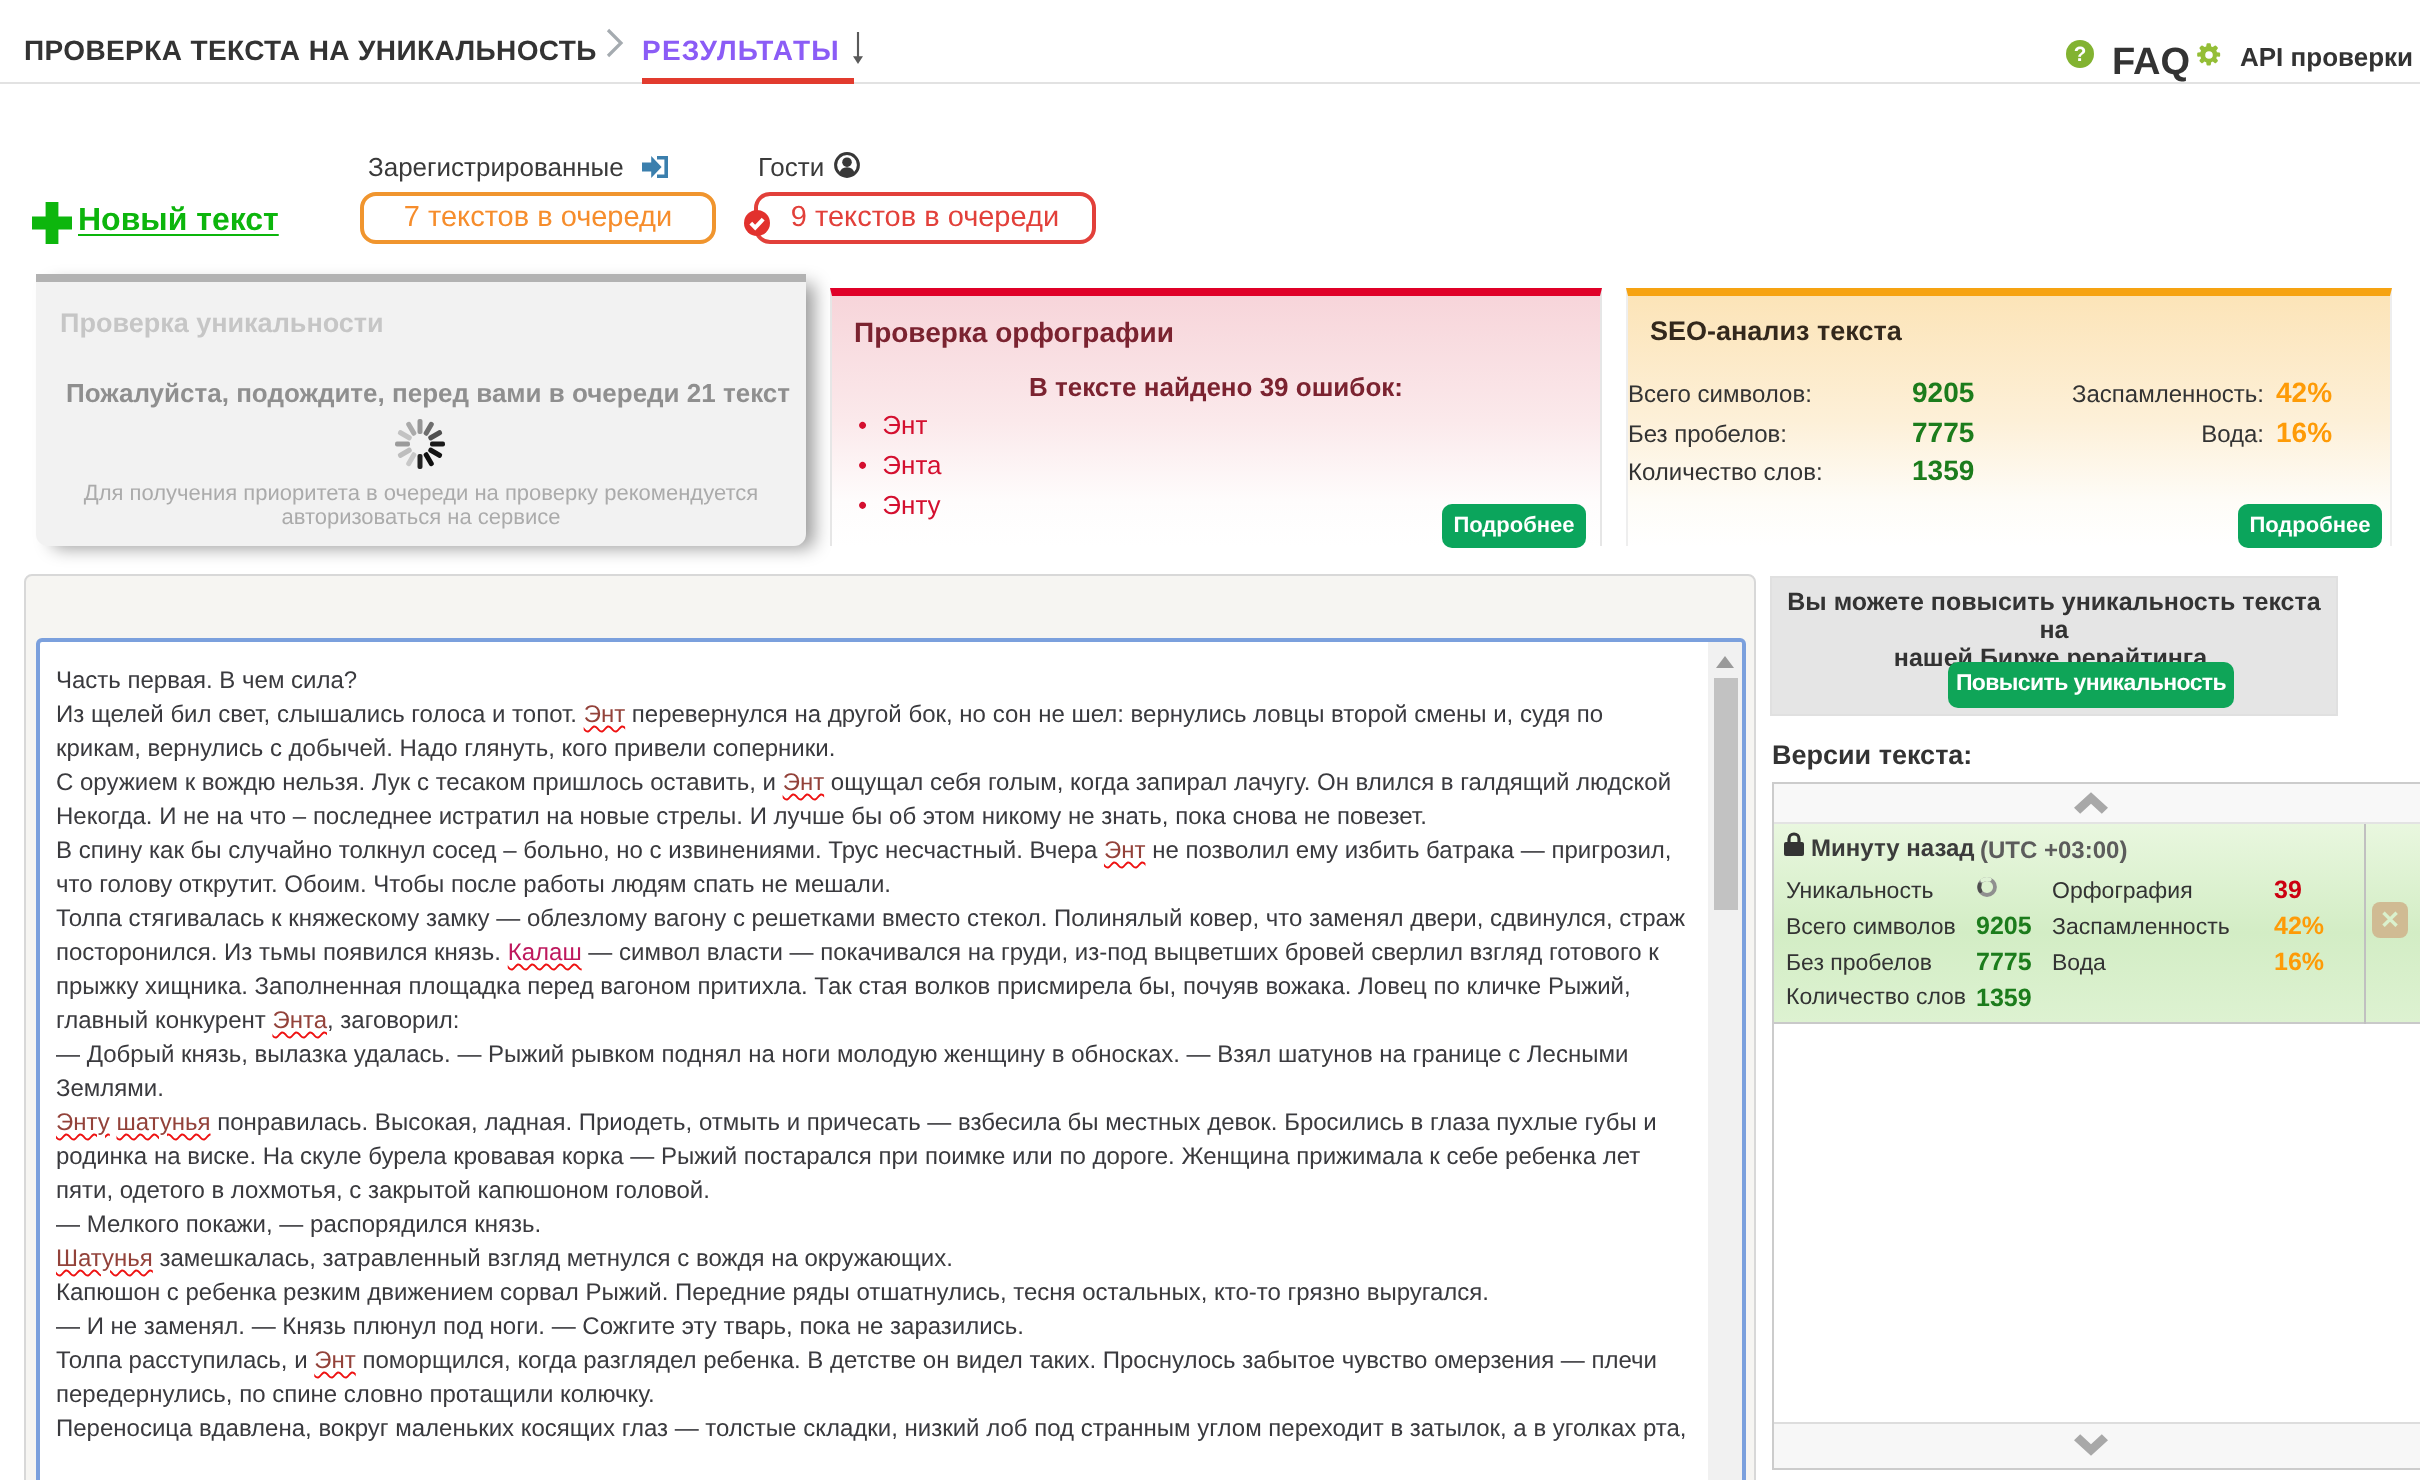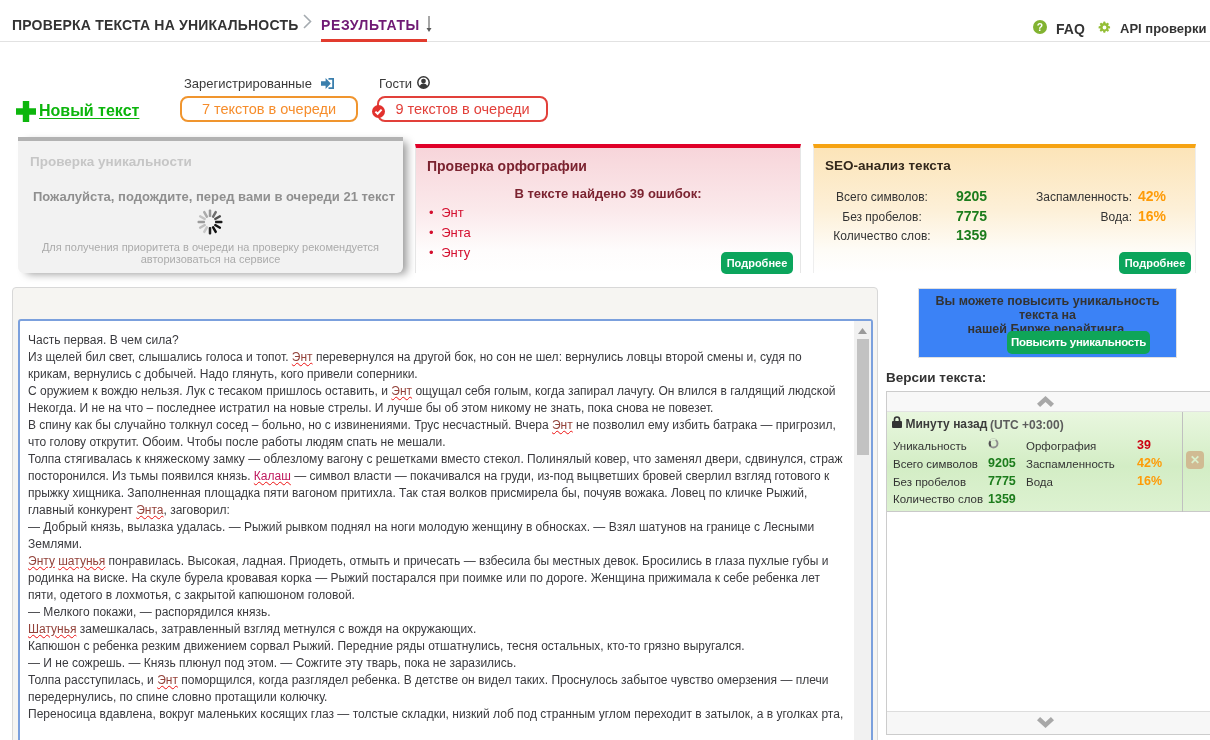--- a/index.html
+++ b/index.html
@@ -8,33 +8,33 @@
 .b { font-weight:bold; }
 .btn-green { position:absolute; background:#0ba55c; color:#fff; font-weight:bold;
   font-size:11px; text-align:center; border-radius:5px; line-height:22px; height:22px; }
 </style></head>
 <body>
 
 <div class="abs b" style="left:12px; top:17px; font-size:14px; color:#333; letter-spacing:0.2px;">ПРОВЕРКА ТЕКСТА НА УНИКАЛЬНОСТЬ</div>
 <svg class="abs" style="left:303px; top:14px;" width="9" height="15" viewBox="0 0 9 15">
     <path fill="none" stroke="#a5abb0" stroke-width="1.6" d="M1 1l6.5 6.5L1 14"></path>
   </svg>
-<div class="abs b" style="left:321px; top:17px; font-size:14px; color:#701a75; letter-spacing:0.6px;">РЕЗУЛЬТАТЫ</div>
+<div class="abs b" style="left:321px; top:17px; font-size:14px; color:#8b5cf6; letter-spacing:0.6px;">РЕЗУЛЬТАТЫ</div>
 <svg class="abs" style="left:425px; top:16px;" width="8" height="16" viewBox="0 0 8 18">
     <path fill="none" stroke="#5a5a5a" stroke-width="1.2" d="M4 0v15"></path>
     <path fill="#5a5a5a" d="M4 18L1.2 13.6h5.6z"></path>
   </svg>
 <div class="abs" style="left:0px; top:41px; width:1210px; height:1px; background:#e2e2e2;"></div>
 <div class="abs" style="left:321px; top:39px; width:106px; height:3px; background:#e23b2e;"></div>
 
 <svg class="abs" style="left:1032.5px; top:19.5px;" width="14" height="14" viewBox="0 0 19 19">
     <circle cx="9.5" cy="9.5" r="9.5" fill="#82b331"></circle>
     <text x="9.5" y="14.5" font-size="14" font-weight="bold" fill="#fff" text-anchor="middle" font-family="Liberation Sans">?</text>
   </svg>
-<div class="abs b" style="left:1056px; top:21px; font-size:14px; color:#333;text-align:center;">FAQ</div>
+<div class="abs b" style="left:1056px; top:21px; font-size:19px; color:#333;text-align:center;">FAQ</div>
 <svg class="abs" style="left:1097.5px; top:20.5px;" width="13" height="13" viewBox="0 0 24 24">
     <path fill="#94be36" d="M12 8.5a3.5 3.5 0 1 0 0 7 3.5 3.5 0 0 0 0-7zm9.4 5.2l-2.1-.3a7.3 7.3 0 0 1-.6 1.5l1.3 1.7a1 1 0 0 1-.1 1.3l-1.4 1.4a1 1 0 0 1-1.3.1l-1.7-1.3c-.5.3-1 .5-1.5.6l-.3 2.1a1 1 0 0 1-1 .9h-2a1 1 0 0 1-1-.9l-.3-2.1c-.5-.1-1-.3-1.5-.6l-1.7 1.3a1 1 0 0 1-1.3-.1l-1.4-1.4a1 1 0 0 1-.1-1.3l1.3-1.7c-.3-.5-.5-1-.6-1.5l-2.1.3a1 1 0 0 1-.9-1v-2a1 1 0 0 1 .9-1l2.1-.3c.1-.5.3-1 .6-1.5L3.4 6.2a1 1 0 0 1 .1-1.3l1.4-1.4a1 1 0 0 1 1.3-.1l1.7 1.3c.5-.3 1-.5 1.5-.6l.3-2.1a1 1 0 0 1 1-.9h2a1 1 0 0 1 1 .9l.3 2.1c.5.1 1 .3 1.5.6l1.7-1.3a1 1 0 0 1 1.3.1l1.4 1.4a1 1 0 0 1 .1 1.3l-1.3 1.7c.3.5.5 1 .6 1.5l2.1.3a1 1 0 0 1 .9 1v2a1 1 0 0 1-.9 1z"></path>
   </svg>
 <div class="abs b" style="left:1120px; top:21px; font-size:13px; color:#333; white-space:nowrap;">API проверки</div>
 
 <svg class="abs" style="left:16px; top:101px;" width="20" height="21" viewBox="0 0 20 21">
     <path fill="#0db60d" d="M6.8 0h6.4v7.3H20v6.4h-6.8V21H6.8v-7.3H0V7.3h6.8z"></path>
   </svg>
 <div class="abs b" style="left:39px; top:102px; font-size:16px; color:#0cb50c; text-decoration:underline; text-underline-offset:2px;">Новый текст</div>
 
@@ -79,63 +79,63 @@
 
 <div class="abs" style="left:415px; top:144px; width:386px; height:129px; background:linear-gradient(#f7d5da, #fbe9eb 50%, #fefcfc 82%, #fff); border-top:4px solid #e00028; border-left:1px solid #e6e6e6; border-right:1px solid #e6e6e6;">
   <div class="abs b" style="left:11px; top:10px; font-size:14px; color:#7b2330;">Проверка орфографии</div>
   <div class="abs b" style="left:0; top:38px; width:100%; text-align:center; font-size:13px; color:#7b2330;">В тексте найдено 39 ошибок:</div>
   <div class="abs" style="left:13px; top:55px; font-size:13px; color:#d40f2f; line-height:20px;">• <span style="margin-left:4px;">Энт</span><br>• <span style="margin-left:4px;">Энта</span><br>• <span style="margin-left:4px;">Энту</span></div>
   <div class="btn-green" style="left:305px; top:104px; width:72px;">Подробнее</div>
 </div>
 
 <div class="abs" style="left:813px; top:144px; width:383px; height:129px; background:linear-gradient(#fce4b8, #fdf0d8 50%, #fefcf7 82%, #fff); border-top:4px solid #f6a312; border-left:1px solid #eee; border-right:1px solid #eee;">
   <div class="abs b" style="left:11px; top:10px; font-size:13.5px; color:#33281c;">SEO-анализ текста</div>
-  <div class="abs" style="left:0px; top:40px; width:136px; text-align:center; font-size:12px; color:#333; line-height:19.5px;">Всего символов:<br>Без пробелов:<br>Количество слов:</div>
+  <div class="abs" style="left:0px; top:40px; width:136px; text-align:left; font-size:12px; color:#333; line-height:19.5px;">Всего символов:<br>Без пробелов:<br>Количество слов:</div>
   <div class="abs b" style="left:142px; top:39px; font-size:14px; color:#1c7c1c; line-height:19.5px;">9205<br>7775<br>1359</div>
   <div class="abs" style="left:130px; top:40px; width:188px; text-align:right; font-size:12px; color:#333; line-height:19.5px;">Заспамленность:<br>Вода:</div>
   <div class="abs b" style="left:324px; top:39px; font-size:14px; color:#fe9b07; line-height:19.5px;">42%<br>16%</div>
   <div class="btn-green" style="left:305px; top:104px; width:72px;">Подробнее</div>
 </div>
 
 <div class="abs" style="left:12px; top:287px; width:866px; height:458px; background:#f6f5f2; border:1px solid #d8d8d8; border-radius:4px 4px 0 0;"></div>
 <div class="abs" style="left:18px; top:319px; width:855px; height:426px; background:#fff; border:2px solid #7ba0dd; border-radius:3px 3px 0 0; overflow:hidden;">
   <div id="txt" style="position:absolute; left:8px; top:11px; width:824px; font-size:12px; line-height:17px; color:#3a3a3e; white-space:nowrap;">
       <div>Часть первая. В чем сила?</div>
       <div>Из щелей бил свет, слышались голоса и топот. <span style="color:#93423a; text-decoration:underline wavy #e11 1px; text-underline-offset:1px;">Энт</span> перевернулся на другой бок, но сон не шел: вернулись ловцы второй смены и, судя по</div>
       <div>крикам, вернулись с добычей. Надо глянуть, кого привели соперники.</div>
       <div>С оружием к вождю нельзя. Лук с тесаком пришлось оставить, и <span style="color:#93423a; text-decoration:underline wavy #e11 1px; text-underline-offset:1px;">Энт</span> ощущал себя голым, когда запирал лачугу. Он влился в галдящий людской</div>
       <div>Некогда. И не на что – последнее истратил на новые стрелы. И лучше бы об этом никому не знать, пока снова не повезет.</div>
       <div>В спину как бы случайно толкнул сосед – больно, но с извинениями. Трус несчастный. Вчера <span style="color:#93423a; text-decoration:underline wavy #e11 1px; text-underline-offset:1px;">Энт</span> не позволил ему избить батрака — пригрозил,</div>
       <div>что голову открутит. Обоим. Чтобы после работы людям спать не мешали.</div>
       <div>Толпа стягивалась к княжескому замку — облезлому вагону с решетками вместо стекол. Полинялый ковер, что заменял двери, сдвинулся, страж</div>
       <div>посторонился. Из тьмы появился князь. <span style="color:#be185d; text-decoration:underline wavy #e11 1px; text-underline-offset:1px;">Калаш</span> — символ власти — покачивался на груди, из-под выцветших бровей сверлил взгляд готового к</div>
-      <div>прыжку хищника. Заполненная площадка пяти вагоном притихла. Так стая волков присмирела бы, почуяв вожака. Ловец по кличке Рыжий,</div>
+      <div>прыжку хищника. Заполненная площадка перед вагоном притихла. Так стая волков присмирела бы, почуяв вожака. Ловец по кличке Рыжий,</div>
       <div>главный конкурент <span style="color:#93423a; text-decoration:underline wavy #e11 1px; text-underline-offset:1px;">Энта</span>, заговорил:</div>
       <div>— Добрый князь, вылазка удалась. — Рыжий рывком поднял на ноги молодую женщину в обносках. — Взял шатунов на границе с Лесными</div>
       <div>Землями.</div>
       <div><span style="color:#93423a; text-decoration:underline wavy #e11 1px; text-underline-offset:1px;">Энту</span> <span style="color:#93423a; text-decoration:underline wavy #e11 1px; text-underline-offset:1px;">шатунья</span> понравилась. Высокая, ладная. Приодеть, отмыть и причесать — взбесила бы местных девок. Бросились в глаза пухлые губы и</div>
       <div>родинка на виске. На скуле бурела кровавая корка — Рыжий постарался при поимке или по дороге. Женщина прижимала к себе ребенка лет</div>
       <div>пяти, одетого в лохмотья, с закрытой капюшоном головой.</div>
       <div>— Мелкого покажи, — распорядился князь.</div>
       <div><span style="color:#93423a; text-decoration:underline wavy #e11 1px; text-underline-offset:1px;">Шатунья</span> замешкалась, затравленный взгляд метнулся с вождя на окружающих.</div>
       <div>Капюшон с ребенка резким движением сорвал Рыжий. Передние ряды отшатнулись, тесня остальных, кто-то грязно выругался.</div>
-      <div>— И не сожрешь. — Князь плюнул под этом. — Сожгите эту тварь, пока не заразились.</div>
+      <div>— И не заменял. — Князь плюнул под ноги. — Сожгите эту тварь, пока не заразились.</div>
       <div>Толпа расступилась, и <span style="color:#93423a; text-decoration:underline wavy #e11 1px; text-underline-offset:1px;">Энт</span> поморщился, когда разглядел ребенка. В детстве он видел таких. Проснулось забытое чувство омерзения — плечи</div>
       <div>передернулись, по спине словно протащили колючку.</div>
       <div>Переносица вдавлена, вокруг маленьких косящих глаз — толстые складки, низкий лоб под странным углом переходит в затылок, а в уголках рта,</div>
     </div>
 
   <div style="position:absolute; right:0; top:0; width:17px; height:100%; background:#f1f1f1;"></div>
   <div style="position:absolute; right:2.5px; top:18px; width:12px; height:116px; background:#c2c2c2;"></div>
   <svg style="position:absolute; right:4.5px; top:7px;" width="9" height="6" viewBox="0 0 9 6">
       <path fill="#9a9a9a" d="M4.5 0L9 6H0z"></path>
     </svg>
 </div>
 
-<div class="abs" style="left:918px; top:288px; width:259px; height:70px; background:#3b82f6; border:1px solid #e0e0e0;">
+<div class="abs" style="left:885px; top:288px; width:284px; height:70px; background:#e5e5e5; border:1px solid #e0e0e0;">
   <div class="abs b" style="left:0; top:5px; width:100%; text-align:center; font-size:12.5px; line-height:14px; color:#333;">Вы можете повысить уникальность текста на<br>нашей Бирже рерайтинга.</div>
   <div class="abs b" style="left:88px; top:42px; width:143px; height:23px; background:#0fa558; border-radius:5px; color:#fff; font-size:11.5px; text-align:center; line-height:23px; letter-spacing:-0.3px;">Повысить уникальность</div>
 </div>
 
 <div class="abs b" style="left:886px; top:370px; font-size:13.5px; color:#333;">Версии текста:</div>
 
 <div class="abs" style="left:886px; top:391px; width:330px; height:344px; background:#fff; border:1px solid #ccc;">
   <div class="abs" style="left:0; top:0; width:100%; height:20px; background:#f8f8f8; border-bottom:1px solid #e3e3e3;"></div>
   <svg class="abs" style="left:150px; top:4px;" width="17" height="11" viewBox="0 0 22 14">
       <path fill="#a8a8a8" d="M11 0l11 10-4 4-7-6.5L4 14l-4-4z"></path>

